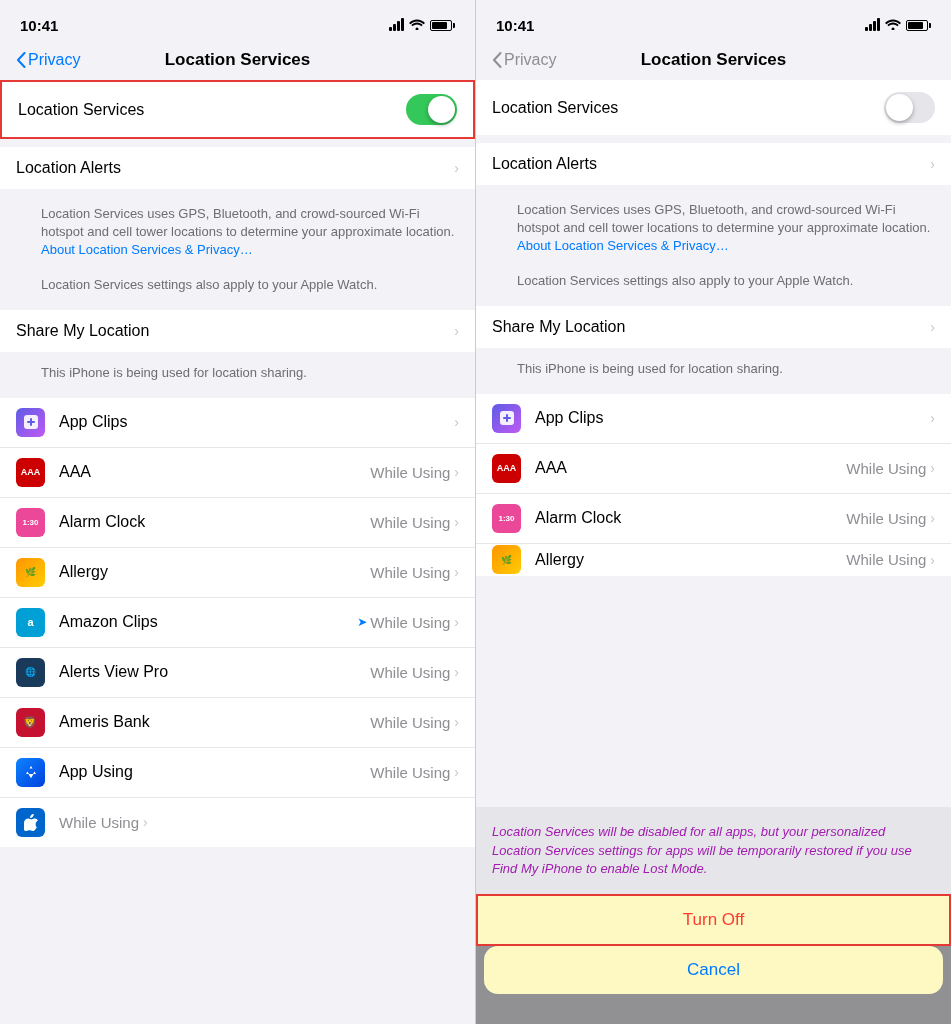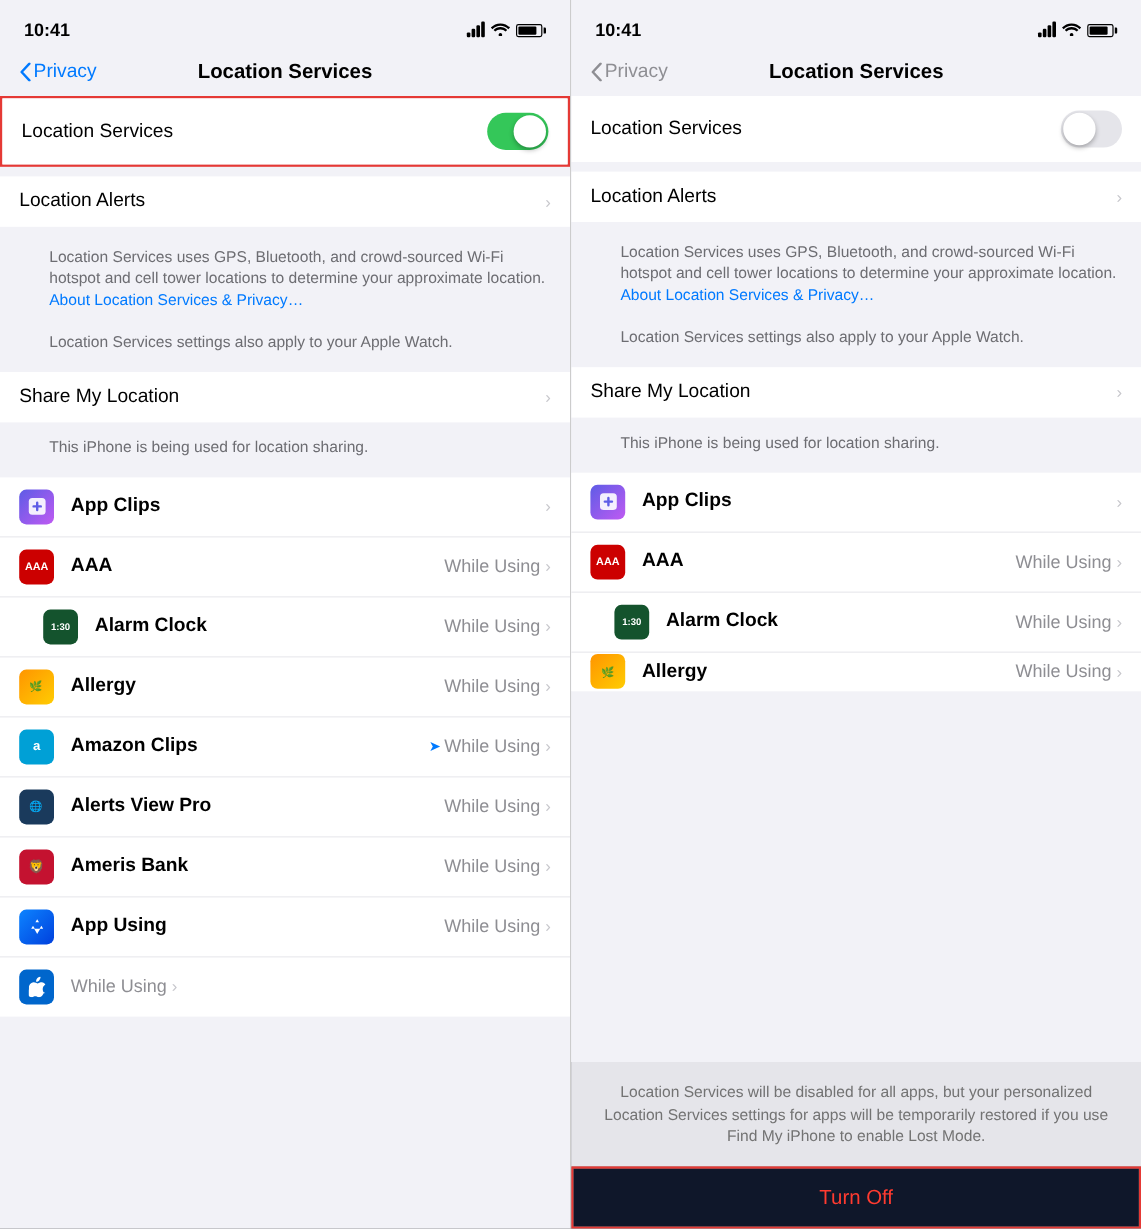--- a/index.html
+++ b/index.html
@@ -248,21 +248,20 @@
       align-items: center;
       justify-content: center;
       font-size: 14px;
       overflow: hidden;
     }
 
     .app-name {
       flex: 1;
       font-size: 16px;
       color: #000;
-      font-weight: bold;
     }
 
     .app-permission {
       display: flex;
       align-items: center;
       gap: 3px;
       color: #8e8e93;
       font-size: 15px;
     }
 
@@ -278,23 +277,22 @@
     }
 
     
     .aaa-icon {
       background: #cc0000;
       border-radius: 6px;
     }
 
     
     .alarm-icon {
-      background: #14532d;
-      border-radius: 6px;
-      margin-left: 20px;
+      background: #ec4899;
+      border-radius: 6px;
     }
 
     
     .allergy-icon {
       background: linear-gradient(135deg, #ff9500, #ffcc02);
       border-radius: 6px;
     }
 
     
     .alexa-icon {
@@ -331,35 +329,36 @@
       position: absolute;
       bottom: 0;
       left: 0;
       right: 0;
       background: rgba(0,0,0,0.4);
       z-index: 10;
     }
 
     .dialog-message {
       padding: 16px 16px 14px;
-      text-align: center;
+      text-align: left;
       font-size: 13px;
-      color: #737373;
+      color: #a21caf;
       line-height: 1.4;
       background: #efeff4;
+      font-style: italic;
     }
 
     .dialog-btn {
       display: flex;
       align-items: center;
       justify-content: center;
       padding: 14px;
       font-size: 17px;
       cursor: pointer;
-      background: #0f172a;
+      background: #fef9c3;
     }
 
     .dialog-btn.cancel {
       color: #007aff;
       border-top: 0.5px solid #c6c6c8;
     }
 
     .cancel-box {
       background: #fff;
       margin: 0 8px 30px;
@@ -707,15 +706,20 @@
     <div style="background:#e5e5ea; padding: 16px; text-align:center;">
       <p class="dialog-message" style="background:#e5e5ea; padding:0;">Location Services will be disabled for all apps, but your personalized Location Services settings for apps will be temporarily restored if you use Find My iPhone to enable Lost Mode.</p>
     </div>
 
     <div style="border: 2.5px solid #e53935; margin: 0 0 0 0; background:#fff;">
       <div class="dialog-btn" style="color:#ff3b30; border:none;">
         <span>Turn Off</span>
       </div>
     </div>
 
+    <div class="cancel-box" style="margin-top:0;">
+      <div class="dialog-btn cancel" style="border:none;">
+        <span>Cancel</span>
+      </div>
+    </div>
   </div>
 
 </div>
 
 </body></html>

